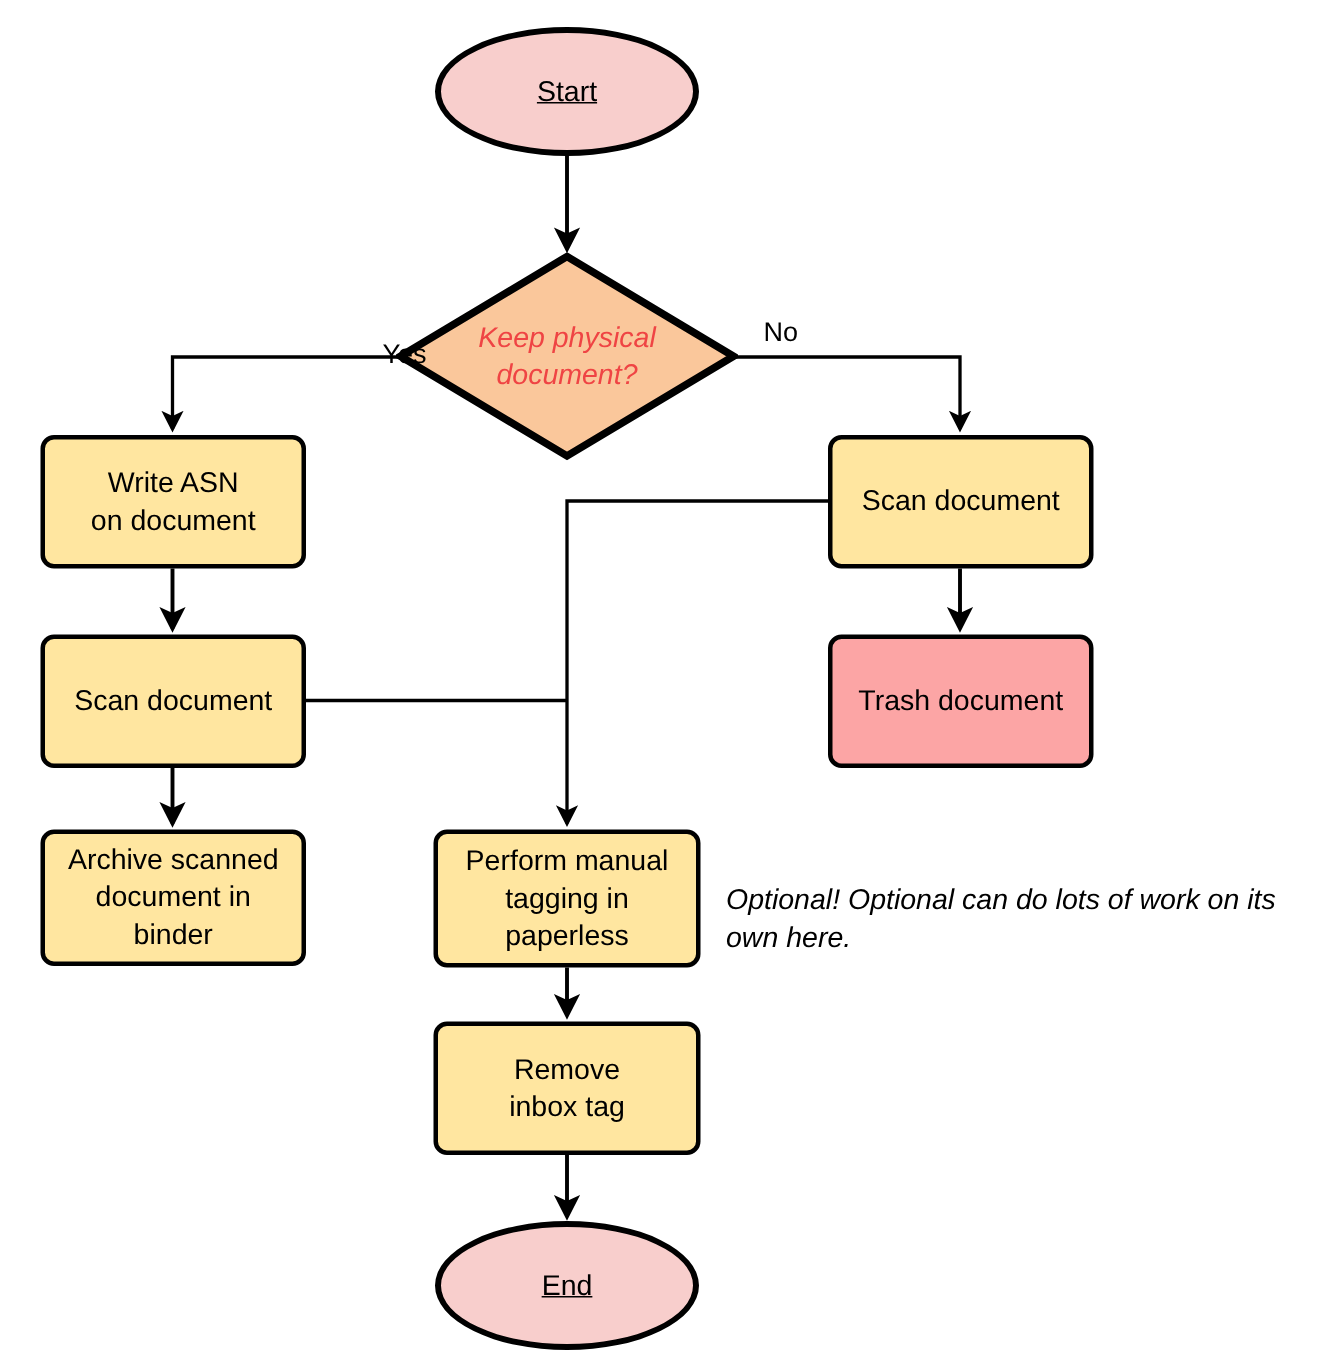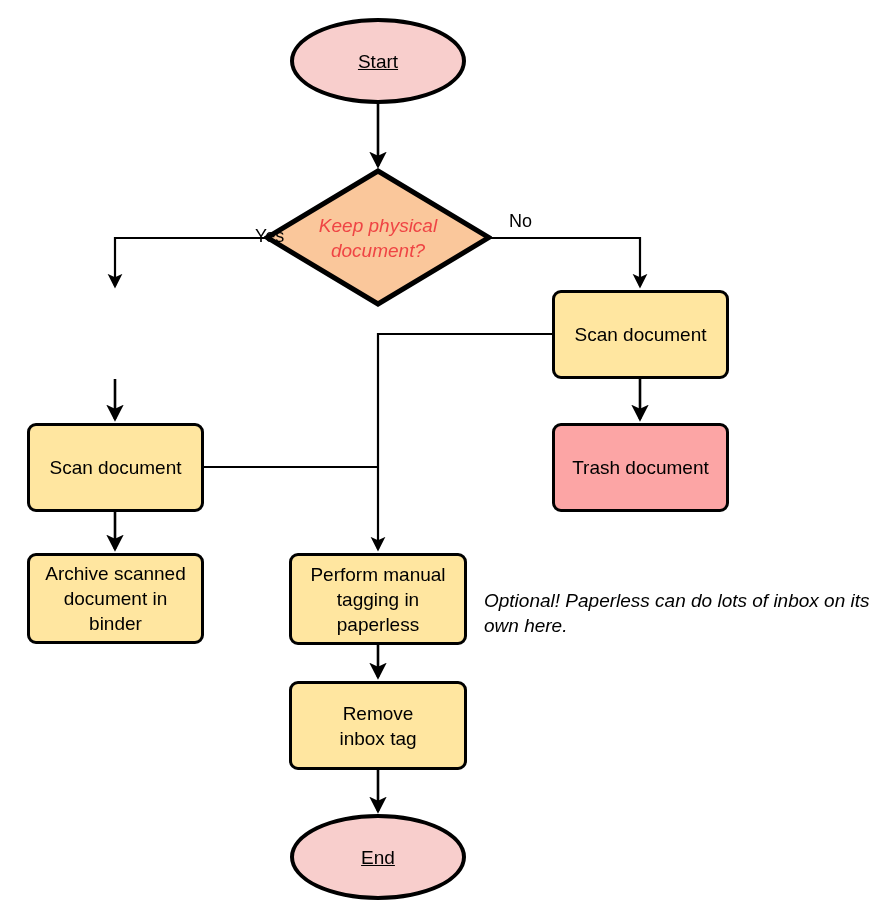--- a/index.html
+++ b/index.html
@@ -135,20 +135,24 @@
     <svg width="228" height="139" viewBox="0 0 228 139" xmlns="http://www.w3.org/2000/svg">
       <polygon points="114,3 225,69.5 114,136 3,69.5" fill="#fac79b" stroke="#000000" stroke-width="5"></polygon>
     </svg>
     <div class="diamond-text">Keep physical
 document?</div>
   </div>
 
   <div class="edge-label" style="left:210px; top:226px;margin-left:45px;">Yes</div>
   <div class="edge-label" style="left:509px; top:211px;">No</div>
 
+  <div class="node process" style="left:27px; top:290px; width:177px; height:89px; background:#ffe6a0;">
+    <span class="label">Write ASN
+on document</span>
+  </div>
 
   <div class="node process" style="left:27px; top:423px; width:177px; height:89px; background:#ffe6a0;">
     <span class="label">Scan document</span>
   </div>
 
   <div class="node process" style="left:27px; top:553px; width:177px; height:91px; background:#ffe6a0;justify-content:center;">
     <span class="label">Archive scanned
 document in
 binder</span>
   </div>
@@ -169,15 +173,15 @@
 
   <div class="node terminal" style="left:290px; top:814px; width:176px; height:86px; background:#f8cecc;">
     <span class="label">End</span>
   </div>
 
   <div class="node process" style="left:289px; top:681px; width:178px; height:89px; background:#ffe6a0;">
     <span class="label">Remove
 inbox tag</span>
   </div>
 
-  <div class="note" style="left:484px; top:588px; width:400px;">Optional! Paperless can do lots of inbox on its own here.</div>
+  <div class="note" style="left:484px; top:588px; width:400px;">Optional! Optional can do lots of work on its own here.</div>
 
 </div>
 
 </body></html>

